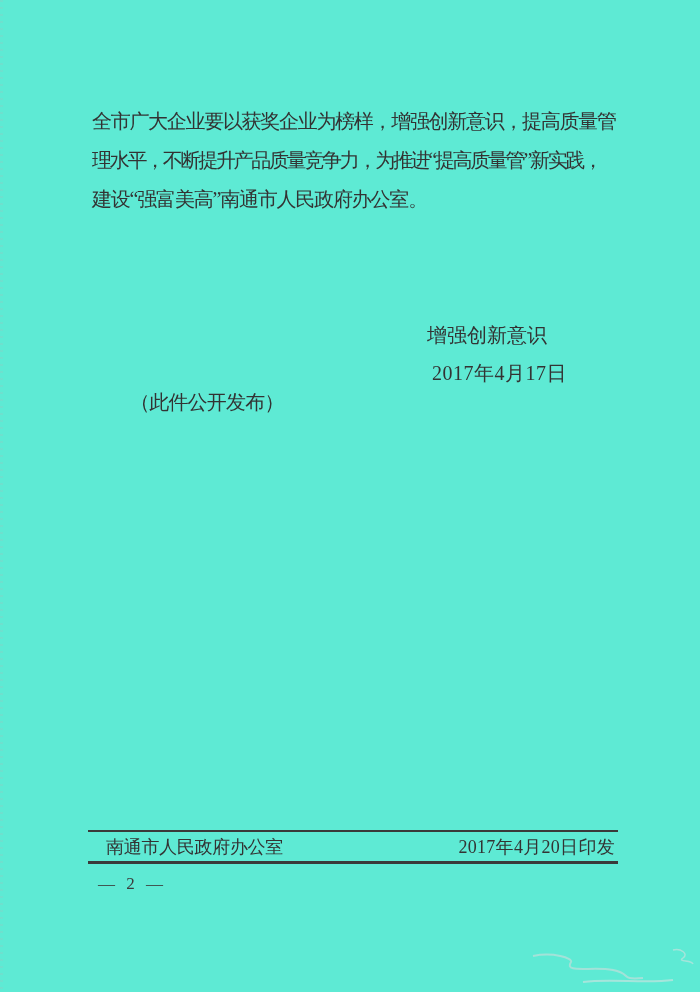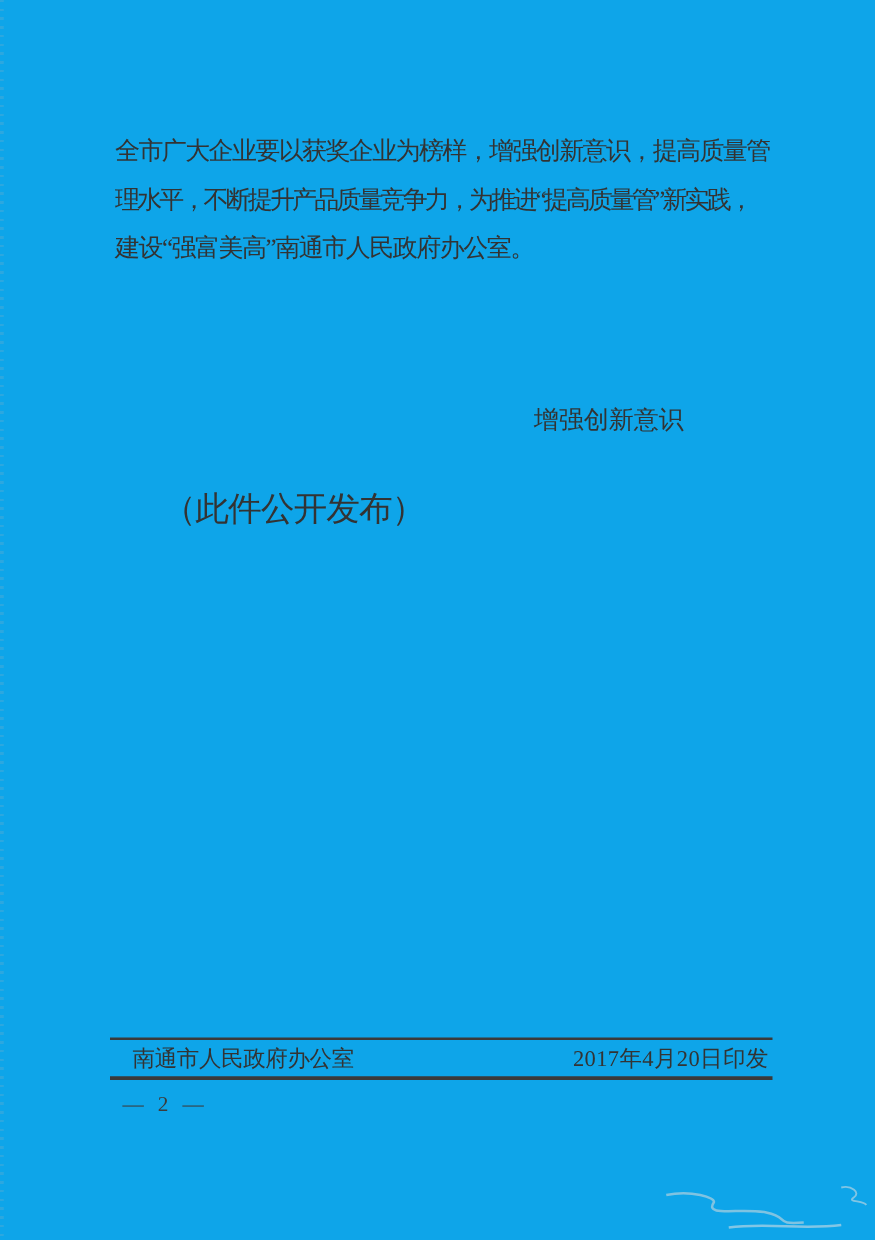--- a/index.html
+++ b/index.html
@@ -5,21 +5,21 @@
   html, body {
     margin: 0;
     padding: 0;
     background: #e9e9e9;
   }
   .page {
     position: relative;
     width: 700px;
     height: 992px;
     margin: 0 auto;
-    background: #0ea5e9;
+    background: #5eead4;
     overflow: hidden;
     font-family: "Liberation Serif", "DejaVu Serif", serif;
     color: #333333;
   }
   
   .page::before {
     content: "";
     position: absolute;
     left: 0; top: 0; bottom: 0;
     width: 3px;
@@ -54,21 +54,21 @@
     left: 432px;
     top: 360px;
     font-size: 20px;
     letter-spacing: 0.5px;
     white-space: nowrap;
   }
   .release-note {
     position: absolute;
     left: 130px;
     top: 389px;
-    font-size: 27px;
+    font-size: 20px;
     letter-spacing: -0.8px;
     white-space: nowrap;
   }
 
   .footer-box {
     position: absolute;
     left: 88px;
     top: 830px;
     width: 530px;
     height: 34px;
@@ -116,20 +116,21 @@
 </head>
 <body>
 
 <div class="page">
 
   <div class="body-line l1">全市广大企业要以获奖企业为榜样，增强创新意识，提高质量管</div>
   <div class="body-line l2">理水平，不断提升产品质量竞争力，为推进“提高质量管”新实践，</div>
   <div class="body-line l3">建设“强富美高”南通市人民政府办公室。</div>
 
   <div class="sig-issuer">增强创新意识</div>
+  <div class="sig-date">2017年4月17日</div>
 
   <div class="release-note">（此件公开发布）</div>
 
   <div class="footer-box">
     <span class="footer-office">南通市人民政府办公室</span>
     <span class="footer-print-date">2017年4月20日印发</span>
   </div>
 
   <div class="page-number">— 2 —</div>
 

